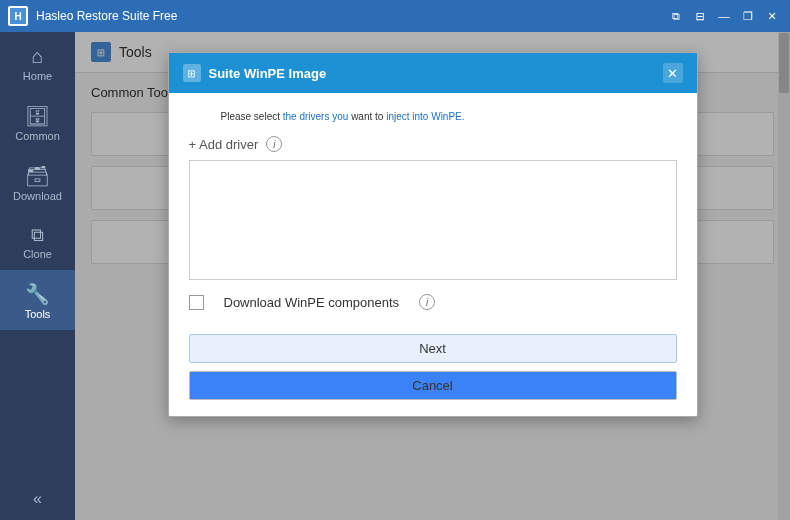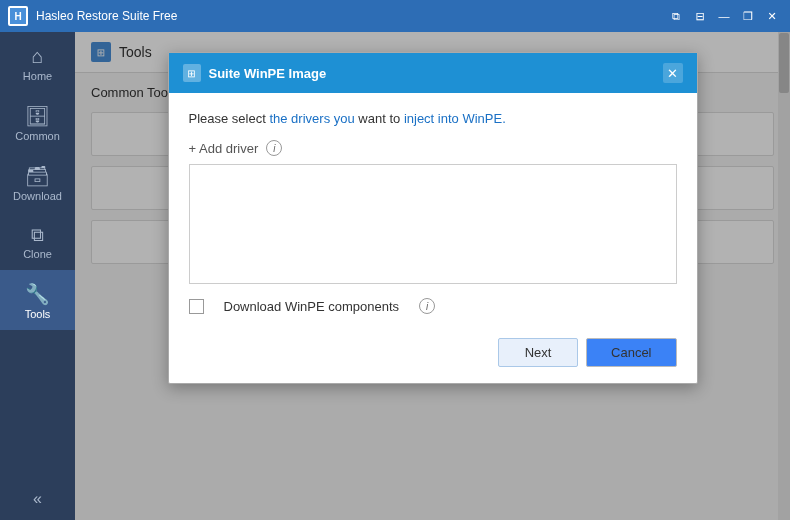--- a/index.html
+++ b/index.html
@@ -188,23 +188,24 @@
       background: rgba(255,255,255,0.2);
       color: white;
       display: flex; align-items: center; justify-content: center;
       cursor: pointer; border-radius: 2px; font-size: 13px;
     }
 
     .dialog-body {
       padding: 18px 20px 16px;
     }
     .dialog-instruction {
-      font-size: 13px;
+      font-size: 10px;
       color: #333;
       margin-bottom: 14px;
+      margin-left: 32px;
     }
     .dialog-instruction span { color: #1a70c5; }
 
     .add-driver-row {
       display: flex;
       align-items: center;
       gap: 8px;
       margin-bottom: 8px;
       color: #555;
       font-size: 13px;
@@ -247,20 +248,21 @@
     .checkbox-label {
       font-size: 13px;
       color: #333;
     }
 
     .dialog-footer {
       display: flex;
       justify-content: flex-end;
       gap: 8px;
       padding-top: 4px;
+      flex-direction: column;
     }
     .dialog-btn {
       padding: 6px 24px;
       border: 1px solid #bbb;
       background: #3b82f6;
       color: #333;
       font-size: 13px;
       cursor: pointer;
       border-radius: 2px;
       min-width: 80px;

